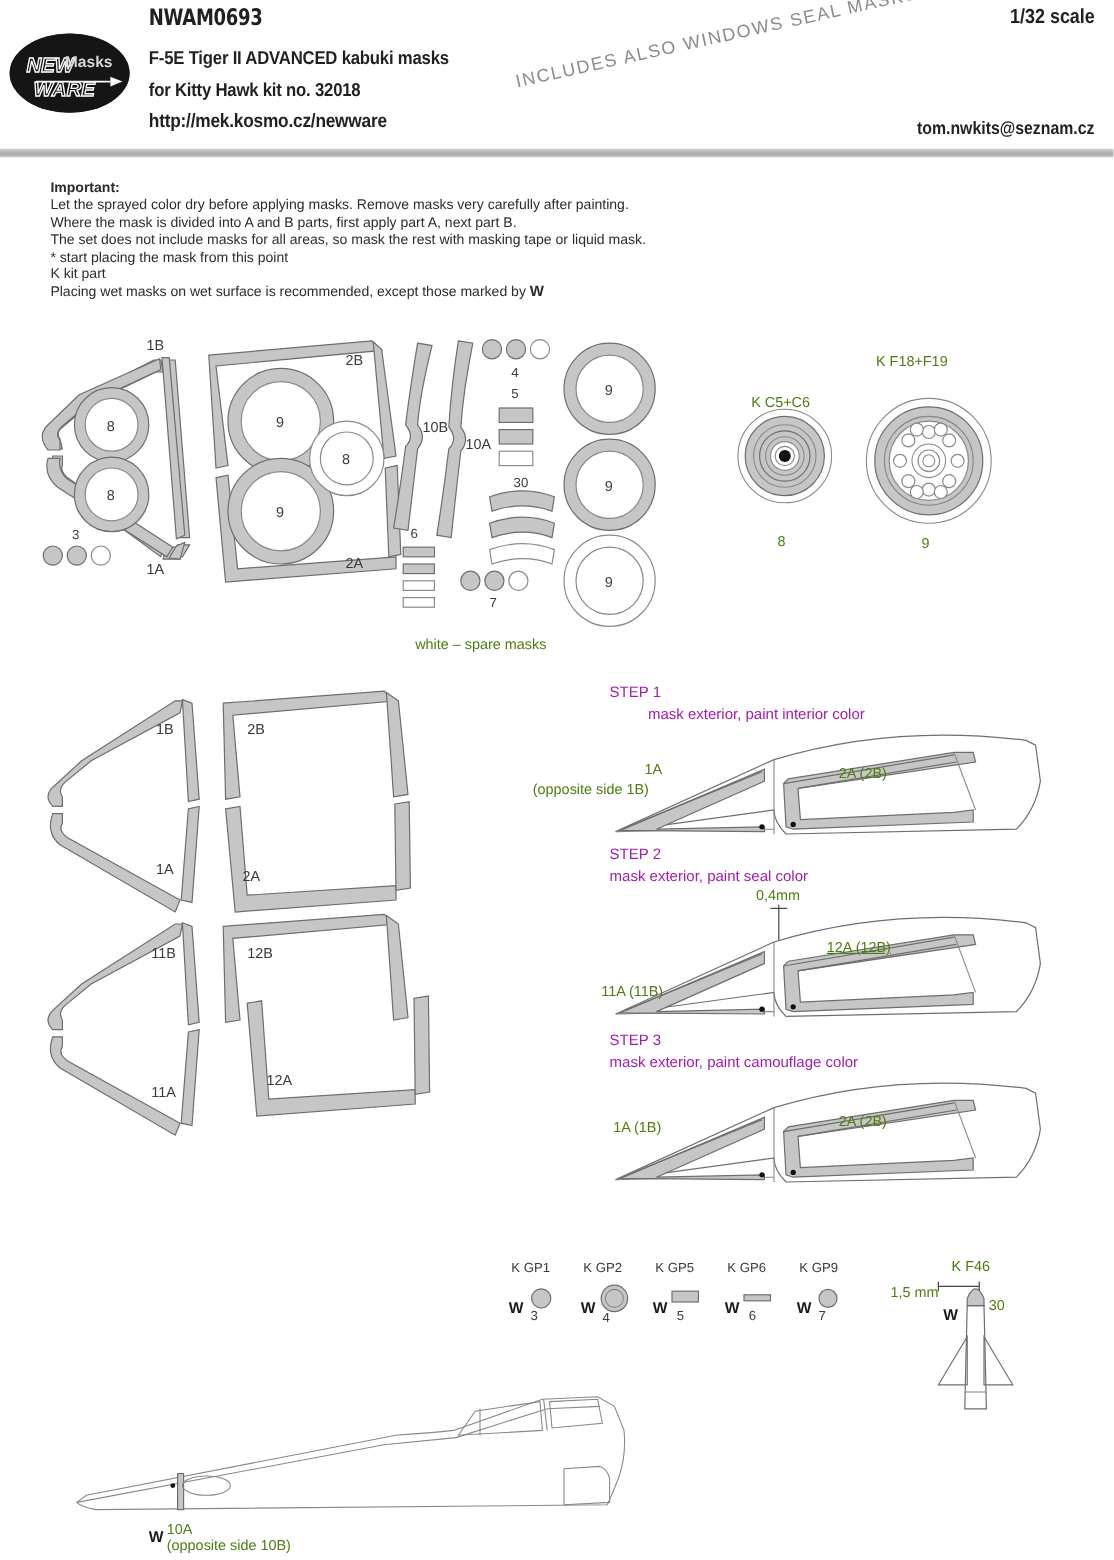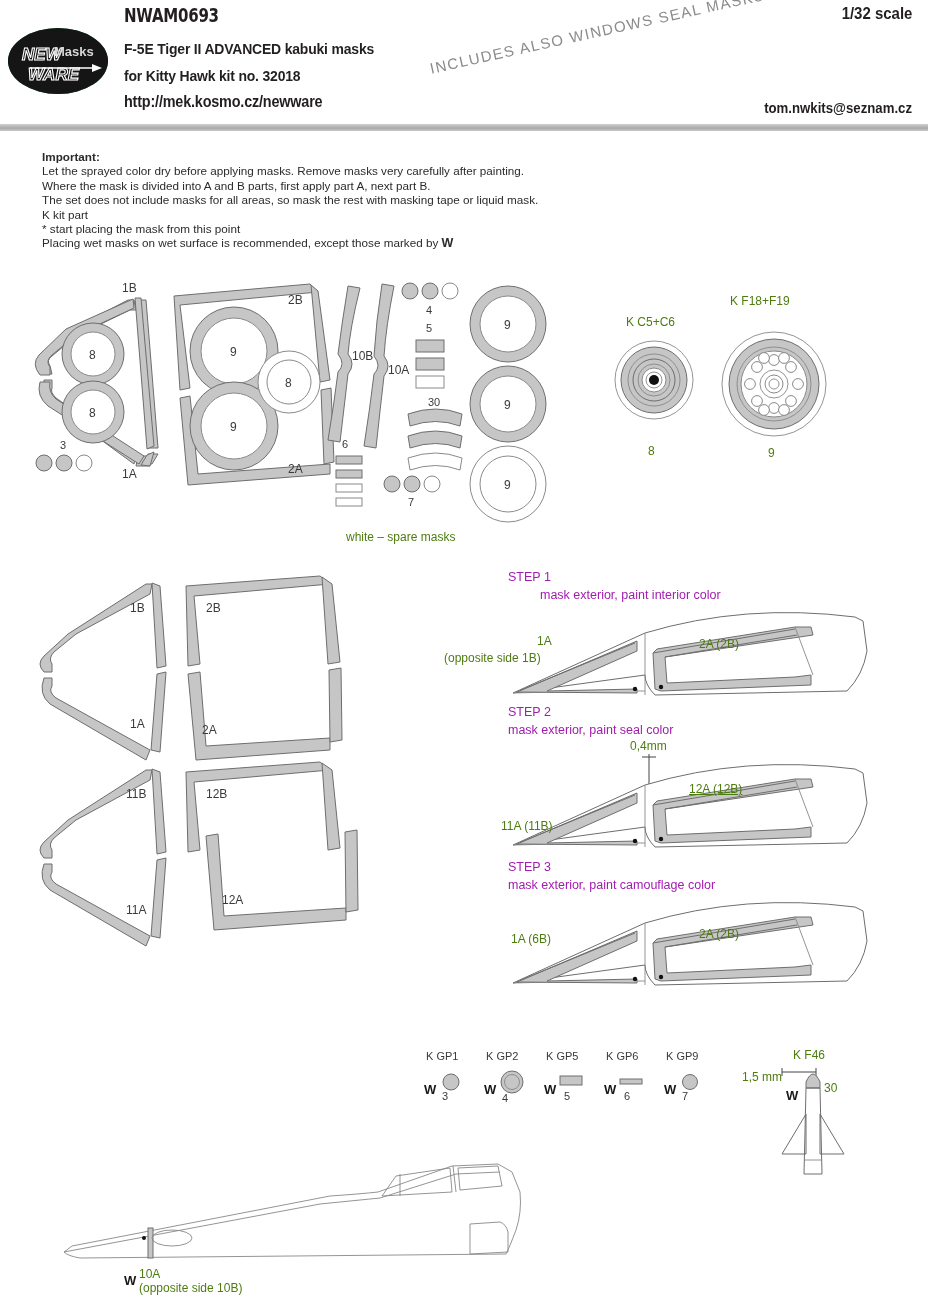--- a/index.html
+++ b/index.html
@@ -79,22 +79,22 @@
   <div class="abs" id="hdr-mail">tom.nwkits@seznam.cz</div>
   <div class="abs" id="hdr-diag">INCLUDES ALSO WINDOWS SEAL MASKS</div>
   <div class="abs" id="hdr-rule"></div>
 </div>
 
 <div class="abs" id="important">
   <div class="ttl">Important:</div>
   <div>Let the sprayed color dry before applying masks. Remove masks very carefully after painting.</div>
   <div>Where the mask is divided into A and B parts, first apply part A, next part B.</div>
   <div>The set does not include masks for all areas, so mask the rest with masking tape or liquid mask.</div>
+  <div>*   start placing the mask from this point</div>
   <div>K  kit part</div>
-  <div>*   start placing the mask from this point</div>
   <div><span>Placing wet masks on wet surface is recommended, except those marked by </span><span class="wmark">W</span></div>
 </div>
 
 <div class="abs" style="left:30px;top:278px;">
 <svg width="560" height="265" viewBox="0 0 560 265">
 
   <g>
     <path class="mask" d="M104,22 L98,22 L40,52 L12,78 Q6,84 12,92 L14,96 L22,96 L20,88 Q16,82 22,78 L46,58 L100,32 L106,32 Z"></path>
     <path class="mask" d="M106,22 L118,170 L128,170 L116,22 Z"></path>
   </g>
@@ -228,21 +228,21 @@
     <circle class="thin" cx="46" cy="70" r="39"></circle>
     <circle class="mask" cx="46" cy="70" r="33"></circle>
     <circle class="thin" cx="46" cy="70" r="26"></circle>
     <circle class="mask" cx="46" cy="70" r="21"></circle>
     <circle class="thin" cx="46" cy="70" r="16"></circle>
     <circle class="maskw" cx="46" cy="70" r="12"></circle>
     <circle class="thin" cx="46" cy="70" r="8"></circle>
     <circle cx="46" cy="70" r="5" fill="#111" stroke="none"></circle>
   </svg>
 </div>
-<div class="abs lbl" style="left:626px;top:315px;">K C5+C6</div>
+<div class="abs lbl" style="left:626px;top:328px;">K C5+C6</div>
 <div class="abs lbl" style="left:648px;top:444px;">8</div>
 
 <div class="abs" style="left:722px;top:306px;">
   <svg width="130" height="150" viewBox="0 0 130 150">
     <circle class="thin" cx="52" cy="78" r="52"></circle>
     <circle class="mask" cx="52" cy="78" r="45"></circle>
     <circle class="thin" cx="52" cy="78" r="37"></circle>
     <circle class="maskw" cx="52" cy="78" r="33"></circle>
     <circle class="thin" cx="52" cy="78" r="14"></circle>
     <circle class="maskw" cx="52" cy="78" r="9"></circle>
@@ -372,21 +372,21 @@
     <path class="thin" d="M18,88 Q90,86 150,86"></path>
     <path class="mask" d="M22,87 L142,36 L142,46 L52,86 L142,84 L142,88 Z"></path>
     <path class="outln" d="M26,85 L140,38"></path>
     <path class="mask" d="M160,84 L158,48 L162,44 L300,22 L316,22 L318,30 L170,52 L172,78 L300,72 L316,70 L316,80 L166,86 Z"></path>
     <path class="outln" d="M158,48 L300,24 M170,52 L302,30"></path>
     <path class="thin" d="M300,22 L318,70"></path>
     <circle cx="166" cy="82" r="2.2" fill="#111"></circle>
     <circle cx="140" cy="84" r="2.2" fill="#111"></circle>
   </svg>
 </div>
-<div class="abs lbl" style="left:511px;top:932px;">1A (6B)</div>
+<div class="abs lbl" style="left:511px;top:932px;">1A (1B)</div>
 <div class="abs lbl" style="left:699px;top:927px;">2A (2B)</div>
 
 <div class="abs" style="left:424px;top:1048px;">
   <svg width="320" height="62" viewBox="0 0 320 62">
 
     <text class="ns" x="2" y="12">K GP1</text>
     <circle class="mask" cx="27" cy="34" r="8"></circle>
     <text x="0" y="46" font-family="Liberation Sans, sans-serif" font-size="13" font-weight="bold" fill="#1a1a1a">W</text>
     <text class="ns" x="18" y="52">3</text>
 

